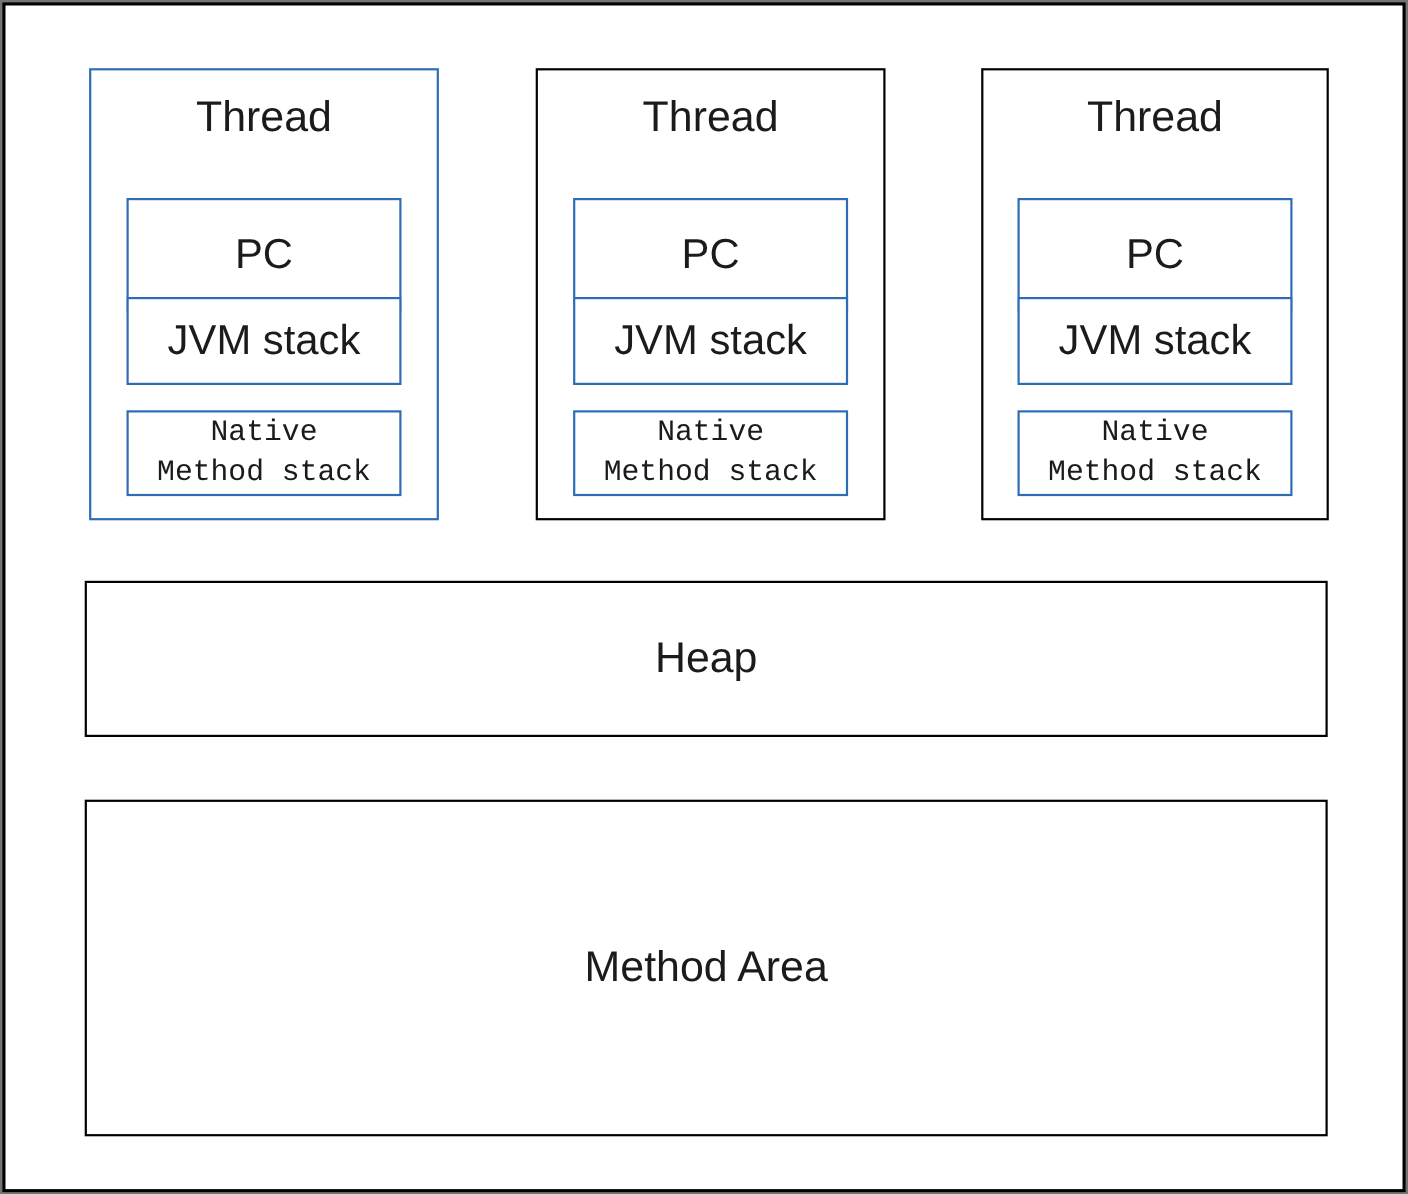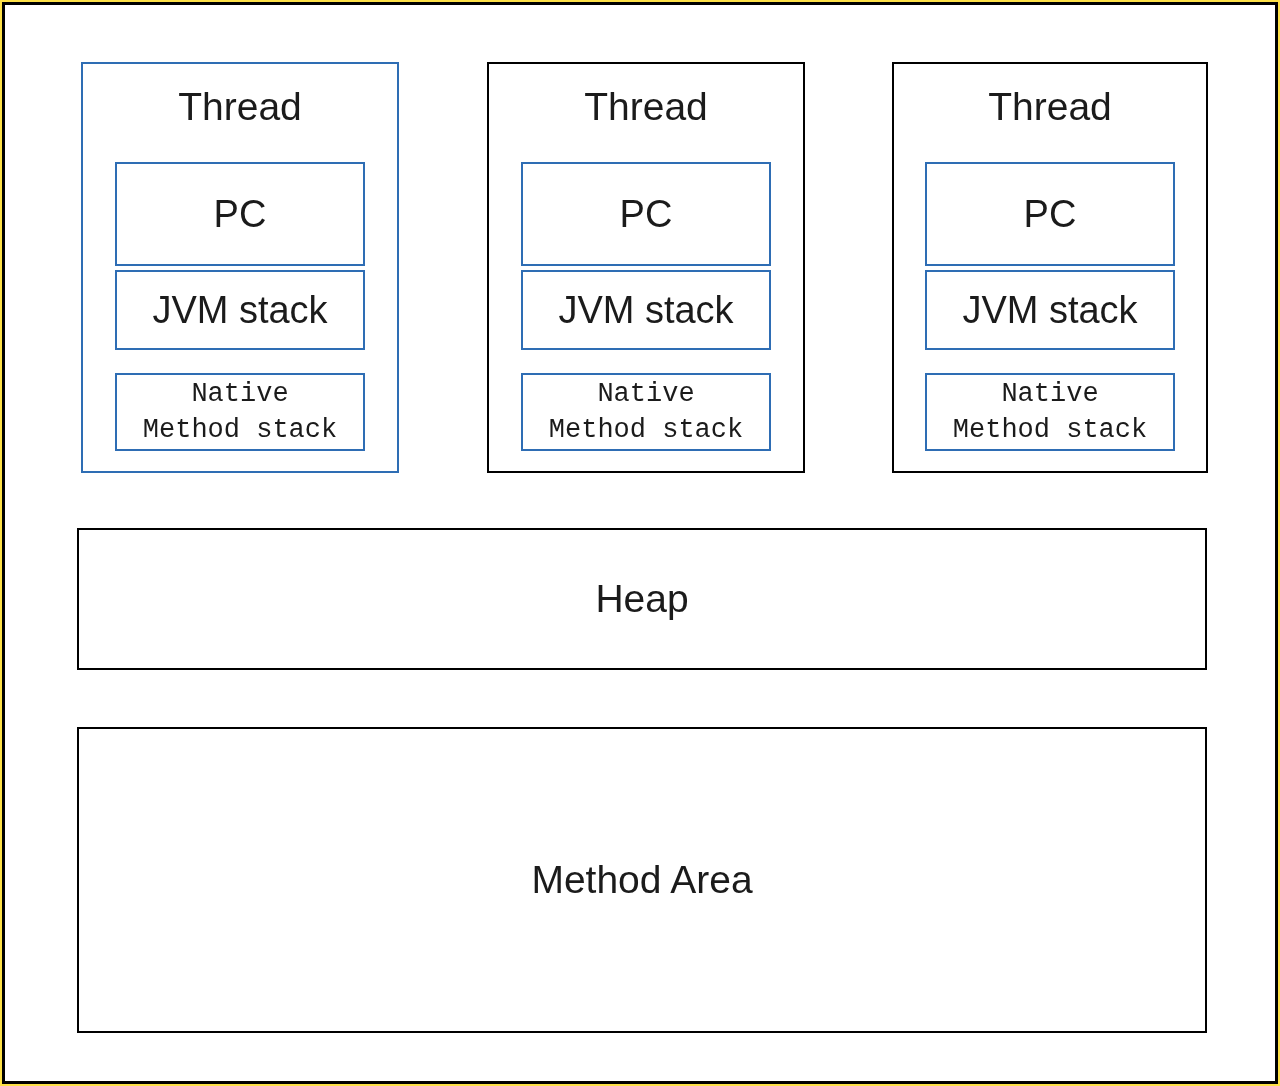--- a/index.html
+++ b/index.html
@@ -10,21 +10,21 @@
   * { margin: 0; padding: 0; box-sizing: border-box; }
   html, body { background: #ffffff; }
   body {
     font-family: "Liberation Sans", "DejaVu Sans", sans-serif;
     color: var(--text);
   }
   .canvas {
     position: relative;
     width: 1280px;
     height: 1086px;
-    background: #fde047;
+    background: #737373;
     overflow: hidden;
   }
   .outer-frame {
     position: absolute;
     left: 2px; top: 2px; right: 2px; bottom: 2px;
     border: 3px solid var(--outline);
     background: #ffffff;
   }
   .thread-box {
     position: absolute;
@@ -50,21 +50,21 @@
     left: 50%;
     transform: translateX(-50%);
     width: 250px;
     border: 2px solid var(--accent-blue);
     background: #ffffff;
     display: flex;
     align-items: center;
     justify-content: center;
     text-align: center;
   }
-  .pc-box   { top: 98px; height: 104px; font-size: 38px; justify-content: center; }
+  .pc-box   { top: 116px; height: 104px; font-size: 38px; justify-content: center; }
   .jvm-box  { top: 206px; height: 80px; font-size: 38px; }
   .native-box { top: 309px; height: 78px; font-size: 27px; line-height: 1.35; flex-direction: column; font-family: Liberation Mono, monospace; }
   .wide-box {
     position: absolute;
     left: 72px;
     width: 1130px;
     border: 2px solid var(--outline);
     background: #ffffff;
     display: flex;
     align-items: center;

